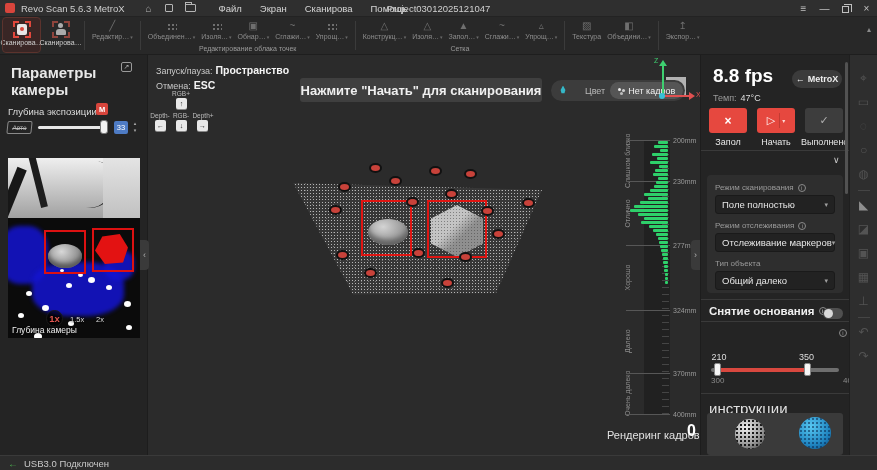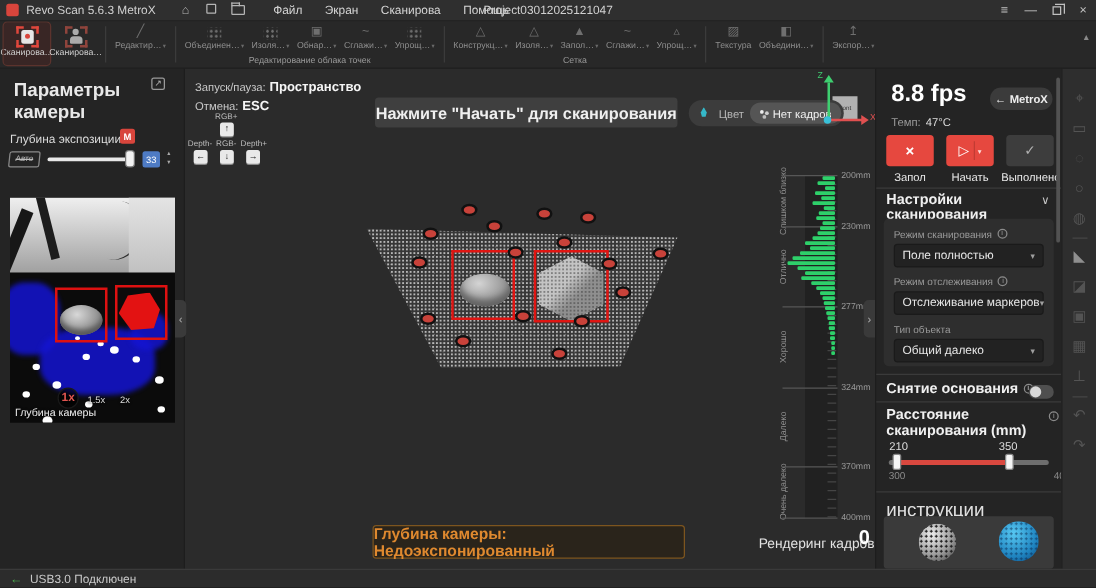--- a/index.html
+++ b/index.html
@@ -96,21 +96,21 @@
   
   .hint{position:absolute;font-size:9px;color:#c9c9c9;white-space:nowrap}
   .hint b{font-size:10.5px;color:#f5f5f5;margin-left:3px}
   .keylab{position:absolute;font-size:6.5px;color:#bdbdbd;text-align:center;white-space:nowrap}
   .keycap{position:absolute;width:11px;height:11px;background:#e9e9e9;border-radius:2px;color:#222;font-size:7px;
           display:flex;align-items:center;justify-content:center;box-shadow:0 1px 0 #888}
   #scan-message{position:absolute;left:300px;top:78px;width:242px;height:24px;background:#3f3f3f;border-radius:3px;
                 color:#efefef;font-weight:bold;font-size:13px;display:flex;align-items:center;justify-content:center;z-index:5}
   #color-toggle{position:absolute;left:551px;top:80px;height:21px;background:#3c3c3c;border-radius:11px;
                 display:flex;align-items:center;font-size:9px;z-index:5}
-  .tg-opt1{display:flex;align-items:flex-start;gap:9px;padding:0 5px 0 9px;color:#b9b9b9}
+  .tg-opt1{display:flex;align-items:flex-start;gap:19px;padding:0 5px 0 9px;color:#b9b9b9}
   .drop{width:6px;height:8px;background:#35b8c8;clip-path:polygon(50% 0,90% 55%,75% 98%,25% 98%,10% 55%)}
   .tg-opt2{display:flex;align-items:center;gap:4px;height:17px;padding:0 8px;background:#555;border-radius:9px;color:#f2f2f2;margin-right:2px}
   .pal{width:3px;height:3px;border-radius:50%;background:#ececec;box-shadow:4px 1px 0 #cfcfcf,2px 4px 0 #bdbdbd;margin:0 3px 3px 0}
 
   
   #gz-front{position:absolute;left:666px;top:77px;width:20px;height:19px;background:#b2b2b2;color:#333;font-size:5px;
             display:flex;align-items:center;justify-content:center;z-index:4}
   #gz-z{position:absolute;left:662px;top:66px;width:2px;height:31px;background:#3ecf70;z-index:5}
   #gz-zhead{position:absolute;left:659px;top:60px;width:0;height:0;border-left:4px solid transparent;border-right:4px solid transparent;border-bottom:6px solid #3ecf70;z-index:5}
   #gz-zlab{position:absolute;left:654px;top:57px;color:#3ecf70;font-size:7px;z-index:5}
@@ -160,21 +160,21 @@
   .actbtn{position:absolute;top:0;width:38px;height:25px;border-radius:3px;display:flex;align-items:center;justify-content:center;cursor:pointer}
   .act-red{background:#e6483f;color:#fff}
   .act-dark{background:#3d3d3d;color:#b0b0b0}
   .act-vline{width:1px;height:15px;background:#c23b33;margin:0 2px 0 4px}
   .act-car{font-size:6px;color:#ffd9d6}
   .actlab{position:absolute;top:29px;width:46px;text-align:center;font-size:9px;color:#e8e8e8}
   .rp-div{position:absolute;left:0;width:148px;height:1px;background:#3a3a3a}
   #rp-settings-title{position:absolute;left:8px;top:99px;font-size:11.5px;font-weight:bold;color:#f0f0f0}
   #rp-settings-car{position:absolute;left:132px;top:100px;font-size:9px;color:#ccc}
   #fields{position:absolute;left:6px;top:120px;width:136px;height:118px;background:#2e2e2e;border-radius:4px;padding:8px}
-  .fld-label{font-size:8px;color:#9a9a9a;display:flex;margin-bottom:3px;white-space:nowrap}
+  .fld-label{font-size:8px;color:#9a9a9a;display:flex;align-items:center;margin-bottom:3px;white-space:nowrap}
   .sel{height:19px;background:#222;border:1px solid #1a1a1a;border-radius:3px;display:flex;align-items:center;
        justify-content:space-between;padding:0 6px;font-size:9.5px;color:#e6e6e6;margin-bottom:7px;cursor:pointer;white-space:nowrap}
   .sel .car{font-size:7px;color:#9f9f9f}
   .info{display:inline-flex;width:8px;height:8px;border:1px solid #8a8a8a;border-radius:50%;font-size:6px;color:#9a9a9a;
         align-items:center;justify-content:center;margin-left:4px;flex:none}
   #rp-base-label{position:absolute;left:8px;top:250px;font-size:11.5px;font-weight:bold;color:#f0f0f0;display:flex;align-items:center}
   #base-toggle{position:absolute;left:122px;top:253px;width:20px;height:11px;border-radius:6px;background:#4f4f4f;cursor:pointer}
   #base-toggle .knob{position:absolute;left:1px;top:1px;width:9px;height:9px;border-radius:50%;background:#d9d9d9}
   #rp-dist-title{position:absolute;left:8px;top:271px;width:122px;font-size:11.5px;font-weight:bold;color:#f0f0f0;line-height:13px}
   #rp-dist-info{position:absolute;left:134px;top:274px}
@@ -595,21 +595,20 @@
       <div class="hbar" style="top: 261px; left: 663px; width: 5px;"></div>
       <div class="hbar" style="top: 265px; left: 664px; width: 4px;"></div>
       <div class="hbar" style="top: 269px; left: 664px; width: 4px;"></div>
       <div class="hbar" style="top: 273px; left: 665px; width: 3px;"></div>
       <div class="hbar" style="top: 277px; left: 665px; width: 3px;"></div>
       <div class="hbar" style="top: 281px; left: 665px; width: 3px;"></div>
     </div>
 
   <div id="render-label">Рендеринг кадров:</div>
   <div id="render-value">0</div>
-  <div id="warning">Глубина камеры: Недоэкспонированный</div>
 
   <div id="right-panel">
     <div id="rp-fps">8.8 fps</div>
     <div id="rp-temp">
       <span>Темп:</span><b>47°C</b>
     </div>
     <div id="rp-metrox">
       <span>←</span>
       <span>MetroX</span>
     </div>
@@ -623,21 +622,20 @@
           <div class="act-vline"></div>
           <span class="act-car">▾</span>
         </div>
         <div class="actlab" style="left: 52px;">Начать</div>
         <div class="actbtn act-dark" style="left: 104px;">
           <span style="font-size: 11px;">✓</span>
         </div>
         <div class="actlab" style="left: 100px;">Выполнено</div>
       </div>
     <div class="rp-div" style="top:95px"></div>
-    <div id="rp-settings-title">Настройки сканирования</div>
     <div id="rp-settings-car">∨</div>
     <div id="fields">
         <div class="fld-label">Режим сканирования<span class="info">i</span></div>
         <div class="sel">
           <span>Поле полностью</span>
           <span class="car">▾</span>
         </div>
         <div class="fld-label">Режим отслеживания<span class="info">i</span></div>
         <div class="sel">
           <span>Отслеживание маркеров</span>
@@ -651,21 +649,20 @@
       </div>
     <div class="rp-div" style="top:244px"></div>
     <div id="rp-base-label">
       <span>Снятие основания</span>
         <span class="info">i</span>
     </div>
     <div id="base-toggle">
         <span class="knob"></span>
       </div>
     <div class="rp-div" style="top:266px"></div>
-    <div id="rp-dist-title">Расстояние сканирования (mm)</div>
     <span class="info" id="rp-dist-info">i</span>
     <div class="rngval" id="rng-low" style="left: 10.4px;">210</div>
     <div class="rngval" id="rng-high" style="left: 98px;">350</div>
     <div id="rng-track"></div>
     <div id="rng-fill" style="left: 16.4px; width: 89.6px;"></div>
     <div class="rng-handle" id="rng-h1" style="left: 13.4px;"></div>
     <div class="rng-handle" id="rng-h2" style="left: 103px;"></div>
     <div class="rnglim" style="left:10px">300</div>
     <div class="rnglim" style="left:142px">400</div>
     <div class="rp-div" style="top:338px"></div>

